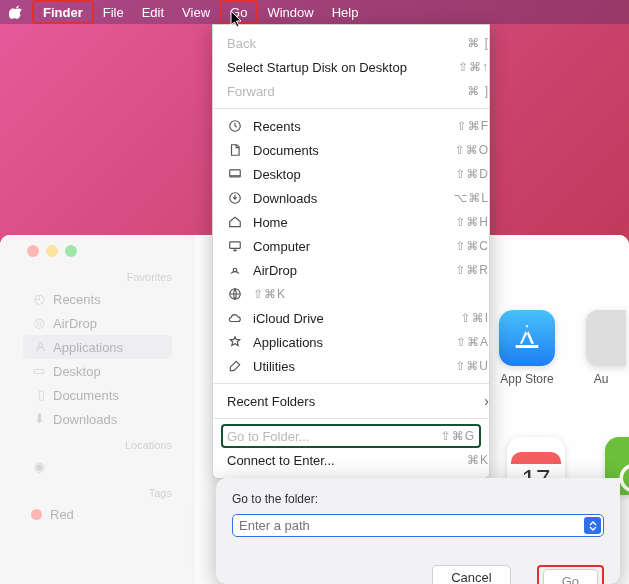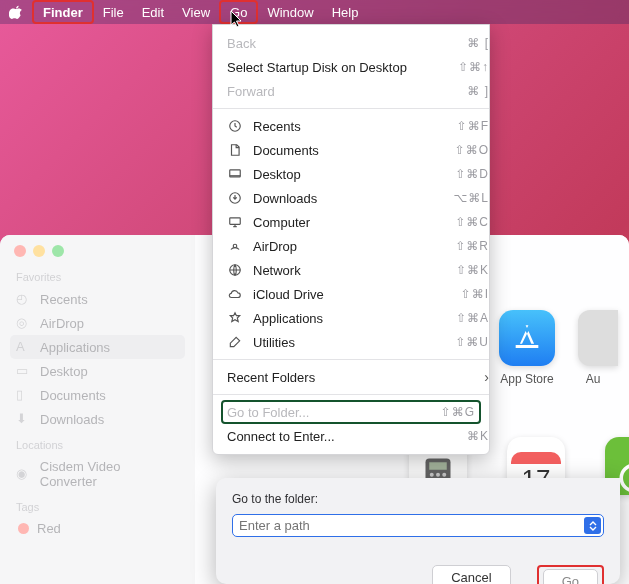--- a/index.html
+++ b/index.html
@@ -7,31 +7,31 @@
   .root { position: relative; width: 629px; height: 584px; background: linear-gradient(135deg, #e85a9b 0%, #d24a7b 35%, #c23a5b 70%, #e07050 100%); }
   
   .menubar { position: absolute; top:0; left:0; right:0; height:24px; background: rgba(60,40,100,0.35); backdrop-filter: blur(6px); display:flex; align-items:center; padding:12px 8px; color:#fff; font-size:13px; }
   .apple { width:16px; height:16px; margin-right:8px; display:flex; align-items:center; justify-content:center; }
   .menubar .mitem { padding:0 9px; height:24px; display:flex; align-items:center; cursor:default; }
   .hl-red { border:2px solid #e03030; border-radius:4px; }
   .hl-redpad { border:2px solid #e03030; border-radius:4px; padding:2px 4px; }
   
   .finder { position:absolute; left:0; top:235px; width:629px; height:349px; background:#f4f4f6; border-top-left-radius:10px; border-top-right-radius:10px; display:flex; overflow:hidden; }
   .finder::after { content:""; position:absolute; inset:0; background:rgba(255,255,255,0.55); pointer-events:none; }
-  .sidebar { width:195px; background:#ebebee; padding:10px 10px; color:#6a6a70; font-size:13px; }
+  .sidebar { width:195px; background:#ebebee; padding:10px 23px; color:#6a6a70; font-size:13px;text-align:right; }
   .traffic { display:flex; gap:7px; margin-bottom:14px; padding-left:4px;}
   .dot { width:12px; height:12px; border-radius:50%; }
   .dot.red{background:#ff5f57;} .dot.yellow{background:#febc2e;} .dot.green{background:#28c840;}
   .side-section { font-size:11px; color:#9a9aa0; margin:8px 0 4px 6px; }
   .side-item { display:flex; align-items:center; gap:8px; padding:4px 6px; border-radius:5px; color:#5a5a60;}
   .side-item.sel { background:#d9d9de; }
   .side-ico { width:16px; height:16px; opacity:.5; }
   .tag-dot { width:11px; height:11px; border-radius:50%; background:#ff5f57; margin-left:2px;}
   .content { flex:1; background:#fdfdfe; padding:12px; }
-  .apps { position:absolute; left:496px; top:310px; display:flex; gap:20px; }
+  .apps { position:absolute; left:496px; top:310px; display:flex; gap:28px; }
   .app { width:62px; text-align:center; font-size:12px; color:#555;}
   .app .icon { width:56px; height:56px; border-radius:14px; margin:0 auto 6px; display:flex; align-items:center; justify-content:center; box-shadow:0 2px 6px rgba(0,0,0,.15);}
   .appstore { background:linear-gradient(#47c1fb,#1f7ef2); }
   .camtasia { background:#6cbf3a; }
   .icon-row2 { position:absolute; left:409px; top:437px; display:flex; gap:40px;}
   .tile { width:58px; height:58px; border-radius:14px; background:#fff; box-shadow:0 2px 6px rgba(0,0,0,.15); display:flex; align-items:flex-end; justify-content:center;}
   
   .dropdown { position:absolute; left:212px; top:24px; width:278px; background:#fff; border:1px solid #d5d5d8; border-radius:0 0 6px 6px; box-shadow:0 6px 20px rgba(0,0,0,.25); padding:6px 0; z-index:20; font-size:13px; color:#222;}
   .ditem { display:flex; align-items:center; height:24px; padding:0 0 0 14px; gap:10px;}
   .ditem.disabled { color:#b8b8bc; }
@@ -132,20 +132,29 @@
             <circle cx="12" cy="12" r="9"></circle>
             <path d="M12 7v7M9 11l3 3 3-3"></path>
           </svg>
         </span>
       <span class="lbl">Downloads</span>
       <span class="sc">⌥⌘L</span>
     </div>
     <div class="ditem">
       <span class="ico">
           <svg width="14" height="14" viewBox="0 0 24 24" fill="none" stroke="#555" stroke-width="2">
+            <path d="M3 11l9-7 9 7v9H3z"></path>
+          </svg>
+        </span>
+      <span class="lbl">Home</span>
+      <span class="sc">⇧⌘H</span>
+    </div>
+    <div class="ditem">
+      <span class="ico">
+          <svg width="14" height="14" viewBox="0 0 24 24" fill="none" stroke="#555" stroke-width="2">
             <rect x="3" y="5" width="18" height="11" rx="1"></rect>
             <path d="M9 20h6M12 16v4"></path>
           </svg>
         </span>
       <span class="lbl">Computer</span>
       <span class="sc">⇧⌘C</span>
     </div>
     <div class="ditem">
       <span class="ico">
           <svg width="14" height="14" viewBox="0 0 24 24" fill="none" stroke="#555" stroke-width="2">
@@ -156,21 +165,20 @@
       <span class="lbl">AirDrop</span>
       <span class="sc">⇧⌘R</span>
     </div>
     <div class="ditem">
       <span class="ico">
           <svg width="14" height="14" viewBox="0 0 24 24" fill="none" stroke="#555" stroke-width="2">
             <circle cx="12" cy="12" r="9"></circle>
             <path d="M3 12h18M12 3c3 3 3 15 0 18M12 3c-3 3-3 15 0 18"></path>
           </svg>
         </span>
-      <span class="lbl">Network</span>
       <span class="sc">⇧⌘K</span>
     </div>
     <div class="ditem">
       <span class="ico">
           <svg width="14" height="14" viewBox="0 0 24 24" fill="none" stroke="#555" stroke-width="2">
             <path d="M6 18h11a4 4 0 000-8 6 6 0 00-11.5 1A3.5 3.5 0 006 18z"></path>
           </svg>
         </span>
       <span class="lbl">iCloud Drive</span>
       <span class="sc">⇧⌘I</span>
@@ -238,21 +246,20 @@
           <span class="side-ico">▯</span>
           <span>Documents</span>
         </div>
       <div class="side-item">
           <span class="side-ico">⬇</span>
           <span>Downloads</span>
         </div>
       <div class="side-section">Locations</div>
       <div class="side-item">
           <span class="side-ico">◉</span>
-          <span>Cisdem Video Converter</span>
         </div>
       <div class="side-section">Tags</div>
       <div class="side-item">
           <span class="tag-dot"></span>
           <span>Red</span>
         </div>
     </div>
     <div class="content"></div>
   </div>
 

